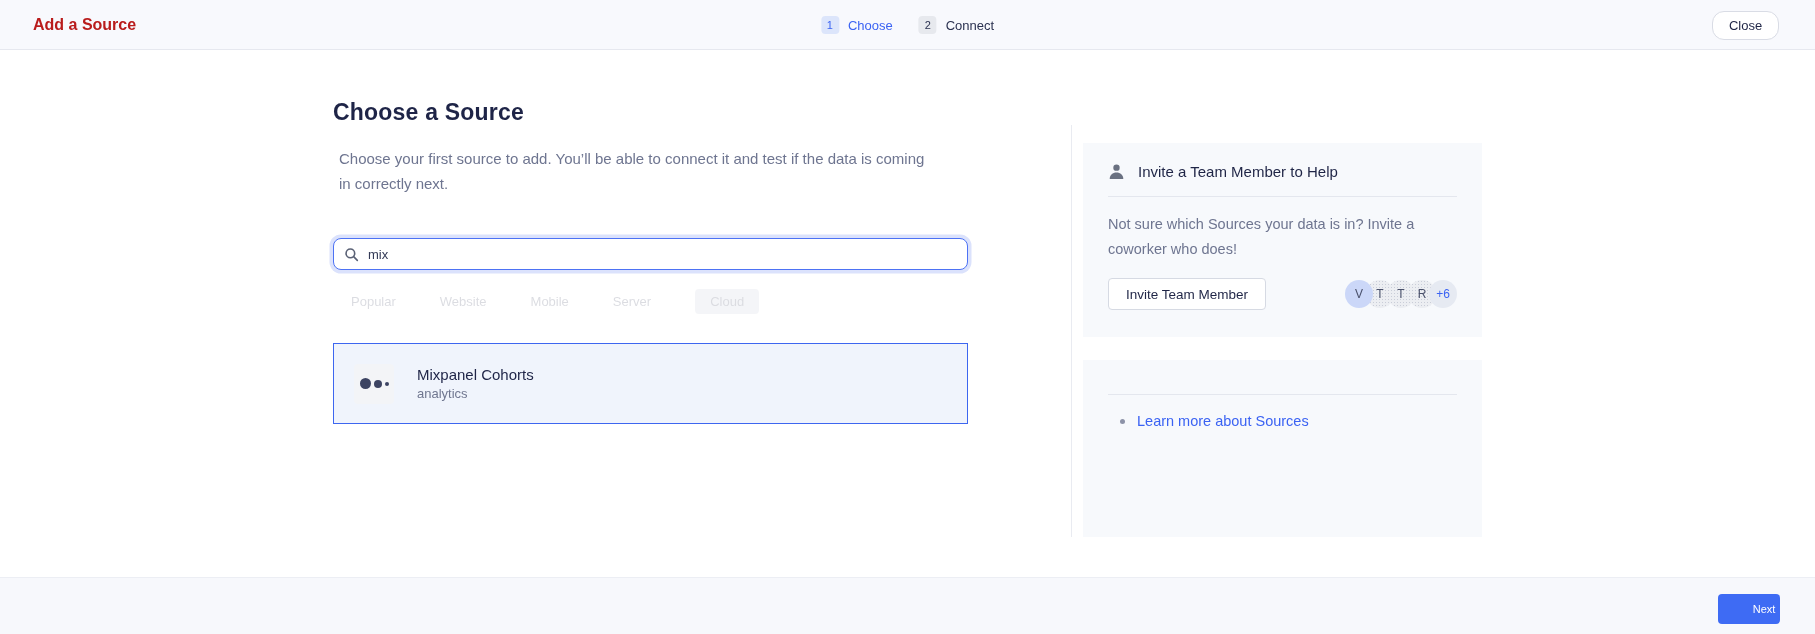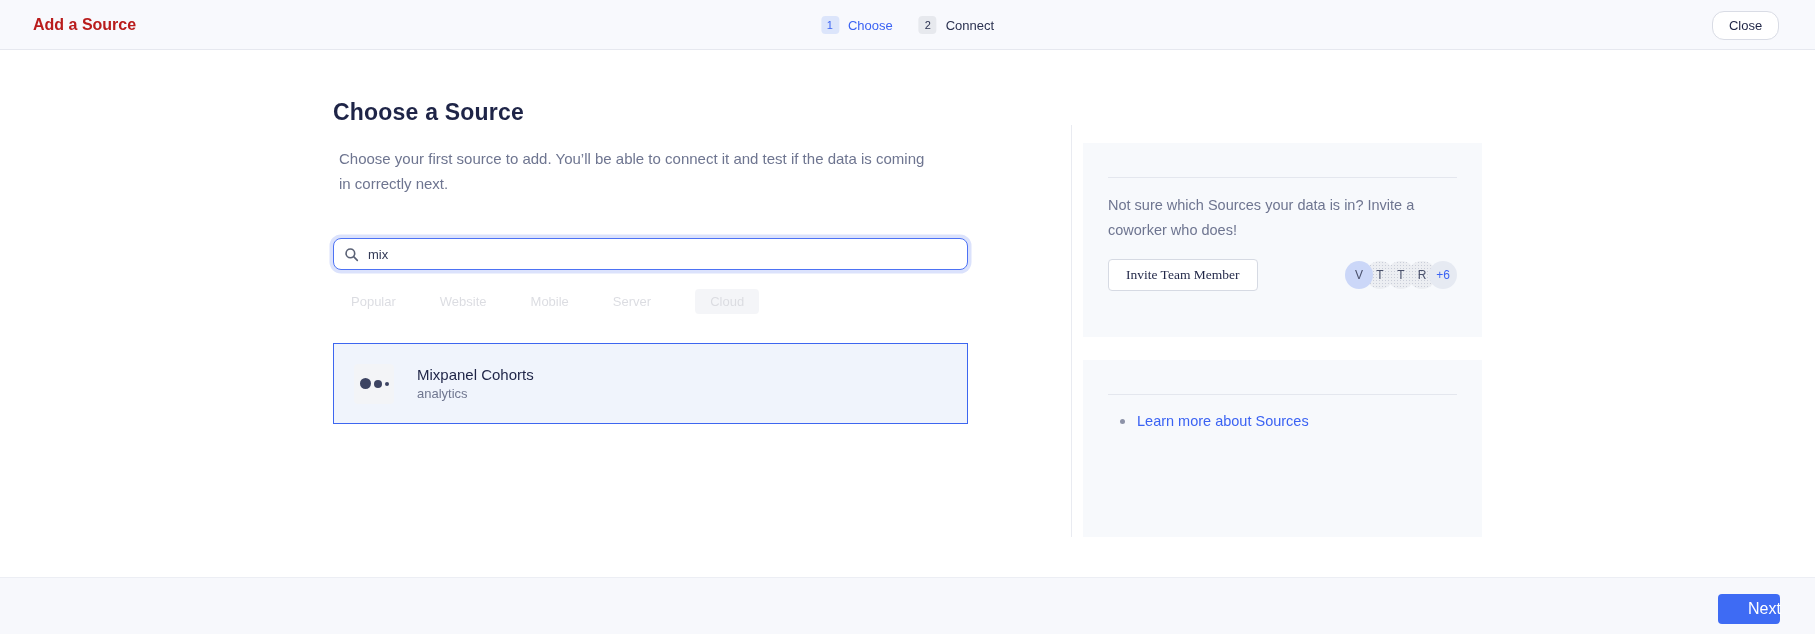--- a/index.html
+++ b/index.html
@@ -90,21 +90,21 @@
   }
   .side-card.invite { top:143px; height:194px; }
   .side-card.resources { top:360px; height:177px; overflow:hidden; }
   .side-head { display:flex; align-items:center; gap:13px; margin-top:2px; }
   .side-title { font-size:15px; color:#1f2546; }
   .side-rule { height:1px; background:#e4e7ee; margin:16px 0 15px 0; }
   .side-body { font-size:14.5px; line-height:25px; color:#6e7590; max-width:346px; }
   .invite-row { display:flex; align-items:center; justify-content:space-between; margin-top:16px; }
   .invite-btn {
     height:32px; padding:0 17px; background:#ffffff; border:1px solid #d6dae3;
-    border-radius:4px; font-family:Liberation Serif, serif; font-size:13.5px; color:#1f2546; cursor:pointer;
+    border-radius:4px; font-family:Liberation Sans, sans-serif; font-size:13.5px; color:#1f2546; cursor:pointer;
   }
   .avatars { display:flex; align-items:center; }
   .avatar {
     width:28px; height:28px; border-radius:50%; display:flex; align-items:center;
     justify-content:center; font-size:12px; color:#4a516b; position:relative;
   }
   .avatar + .avatar { margin-left:-7px; }
   .avatar.blue { background:#cbd7f8; z-index:5; }
   .avatar.dotted {
     background-color:#eceef2;
@@ -119,21 +119,21 @@
   .res-link { font-size:14.5px; color:#3b63f3; text-decoration:none; cursor:pointer; }
 
   
   .footer {
     position:absolute; left:0; top:577px; width:1815px; height:57px;
     background:#f7f8fc; border-top:1px solid #eceef4;
   }
   .next-btn {
     position:absolute; right:35px; top:16px; width:62px; height:30px;
     background:#3e6bf4; border:none; border-radius:4px; color:#ffffff;
-    font-family:inherit; font-size:16px; cursor:pointer;padding-left:30px;
+    font-family:inherit; font-size:11px; cursor:pointer;padding-left:30px;
   }
 </style>
 </head>
 <body>
 
 <div class="header">
   <div class="header-title">Add a Source</div>
 
   <div class="steps">
     <div class="step active">
@@ -176,20 +176,27 @@
   </div>
   <div class="result-text">
     <div class="result-name">Mixpanel Cohorts</div>
     <div class="result-cat">analytics</div>
   </div>
 </div>
 
 <div class="sidebar-divider"></div>
 
 <div class="side-card invite">
+  <div class="side-head">
+    <svg width="17" height="17" viewBox="0 0 16 16">
+      <circle cx="8" cy="4.4" r="3" fill="#6a7181"></circle>
+      <path d="M1.6 15 C1.6 11.3 4.4 9 8 9 s6.4 2.3 6.4 6 z" fill="#6a7181"></path>
+    </svg>
+    <span class="side-title">Invite a Team Member to Help</span>
+  </div>
   <div class="side-rule"></div>
   <p class="side-body">Not sure which Sources your data is in? Invite a coworker who does!</p>
   <div class="invite-row">
     <button class="invite-btn">Invite Team Member</button>
     <div class="avatars">
       <span class="avatar blue">V</span>
       <span class="avatar dotted z4">T</span>
       <span class="avatar dotted z3">T</span>
       <span class="avatar dotted z2">R</span>
       <span class="avatar more">+6</span>

